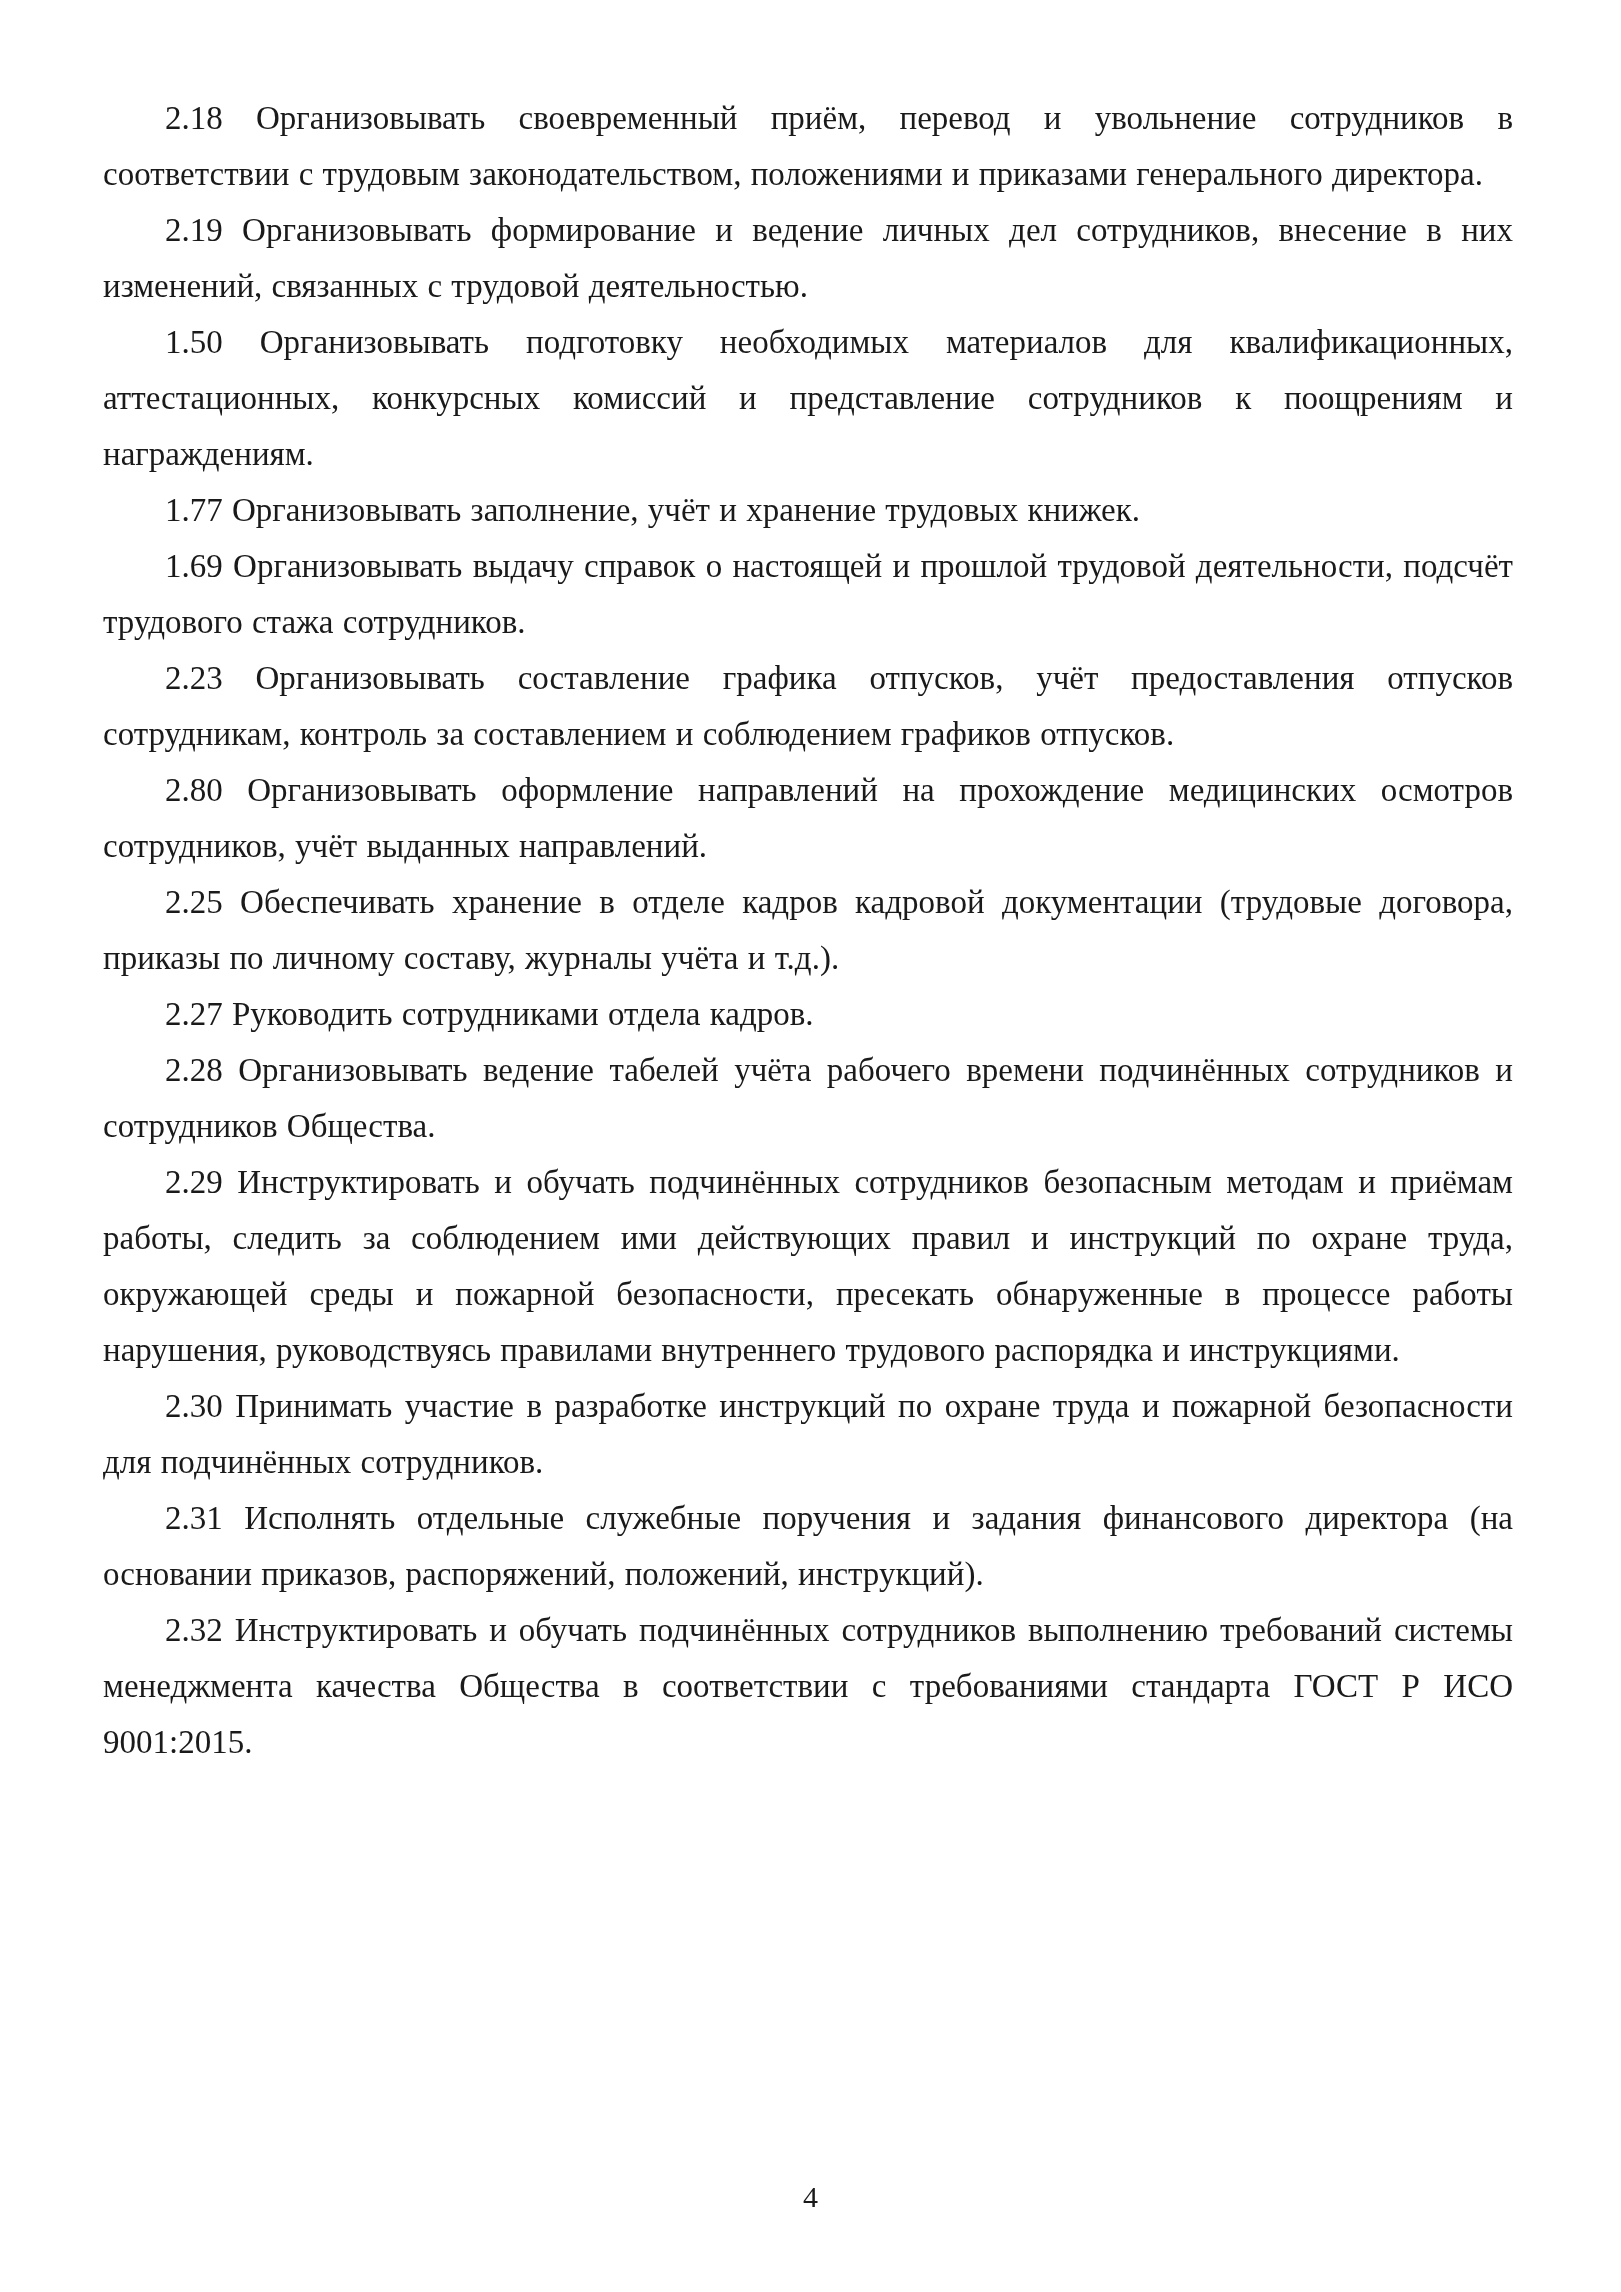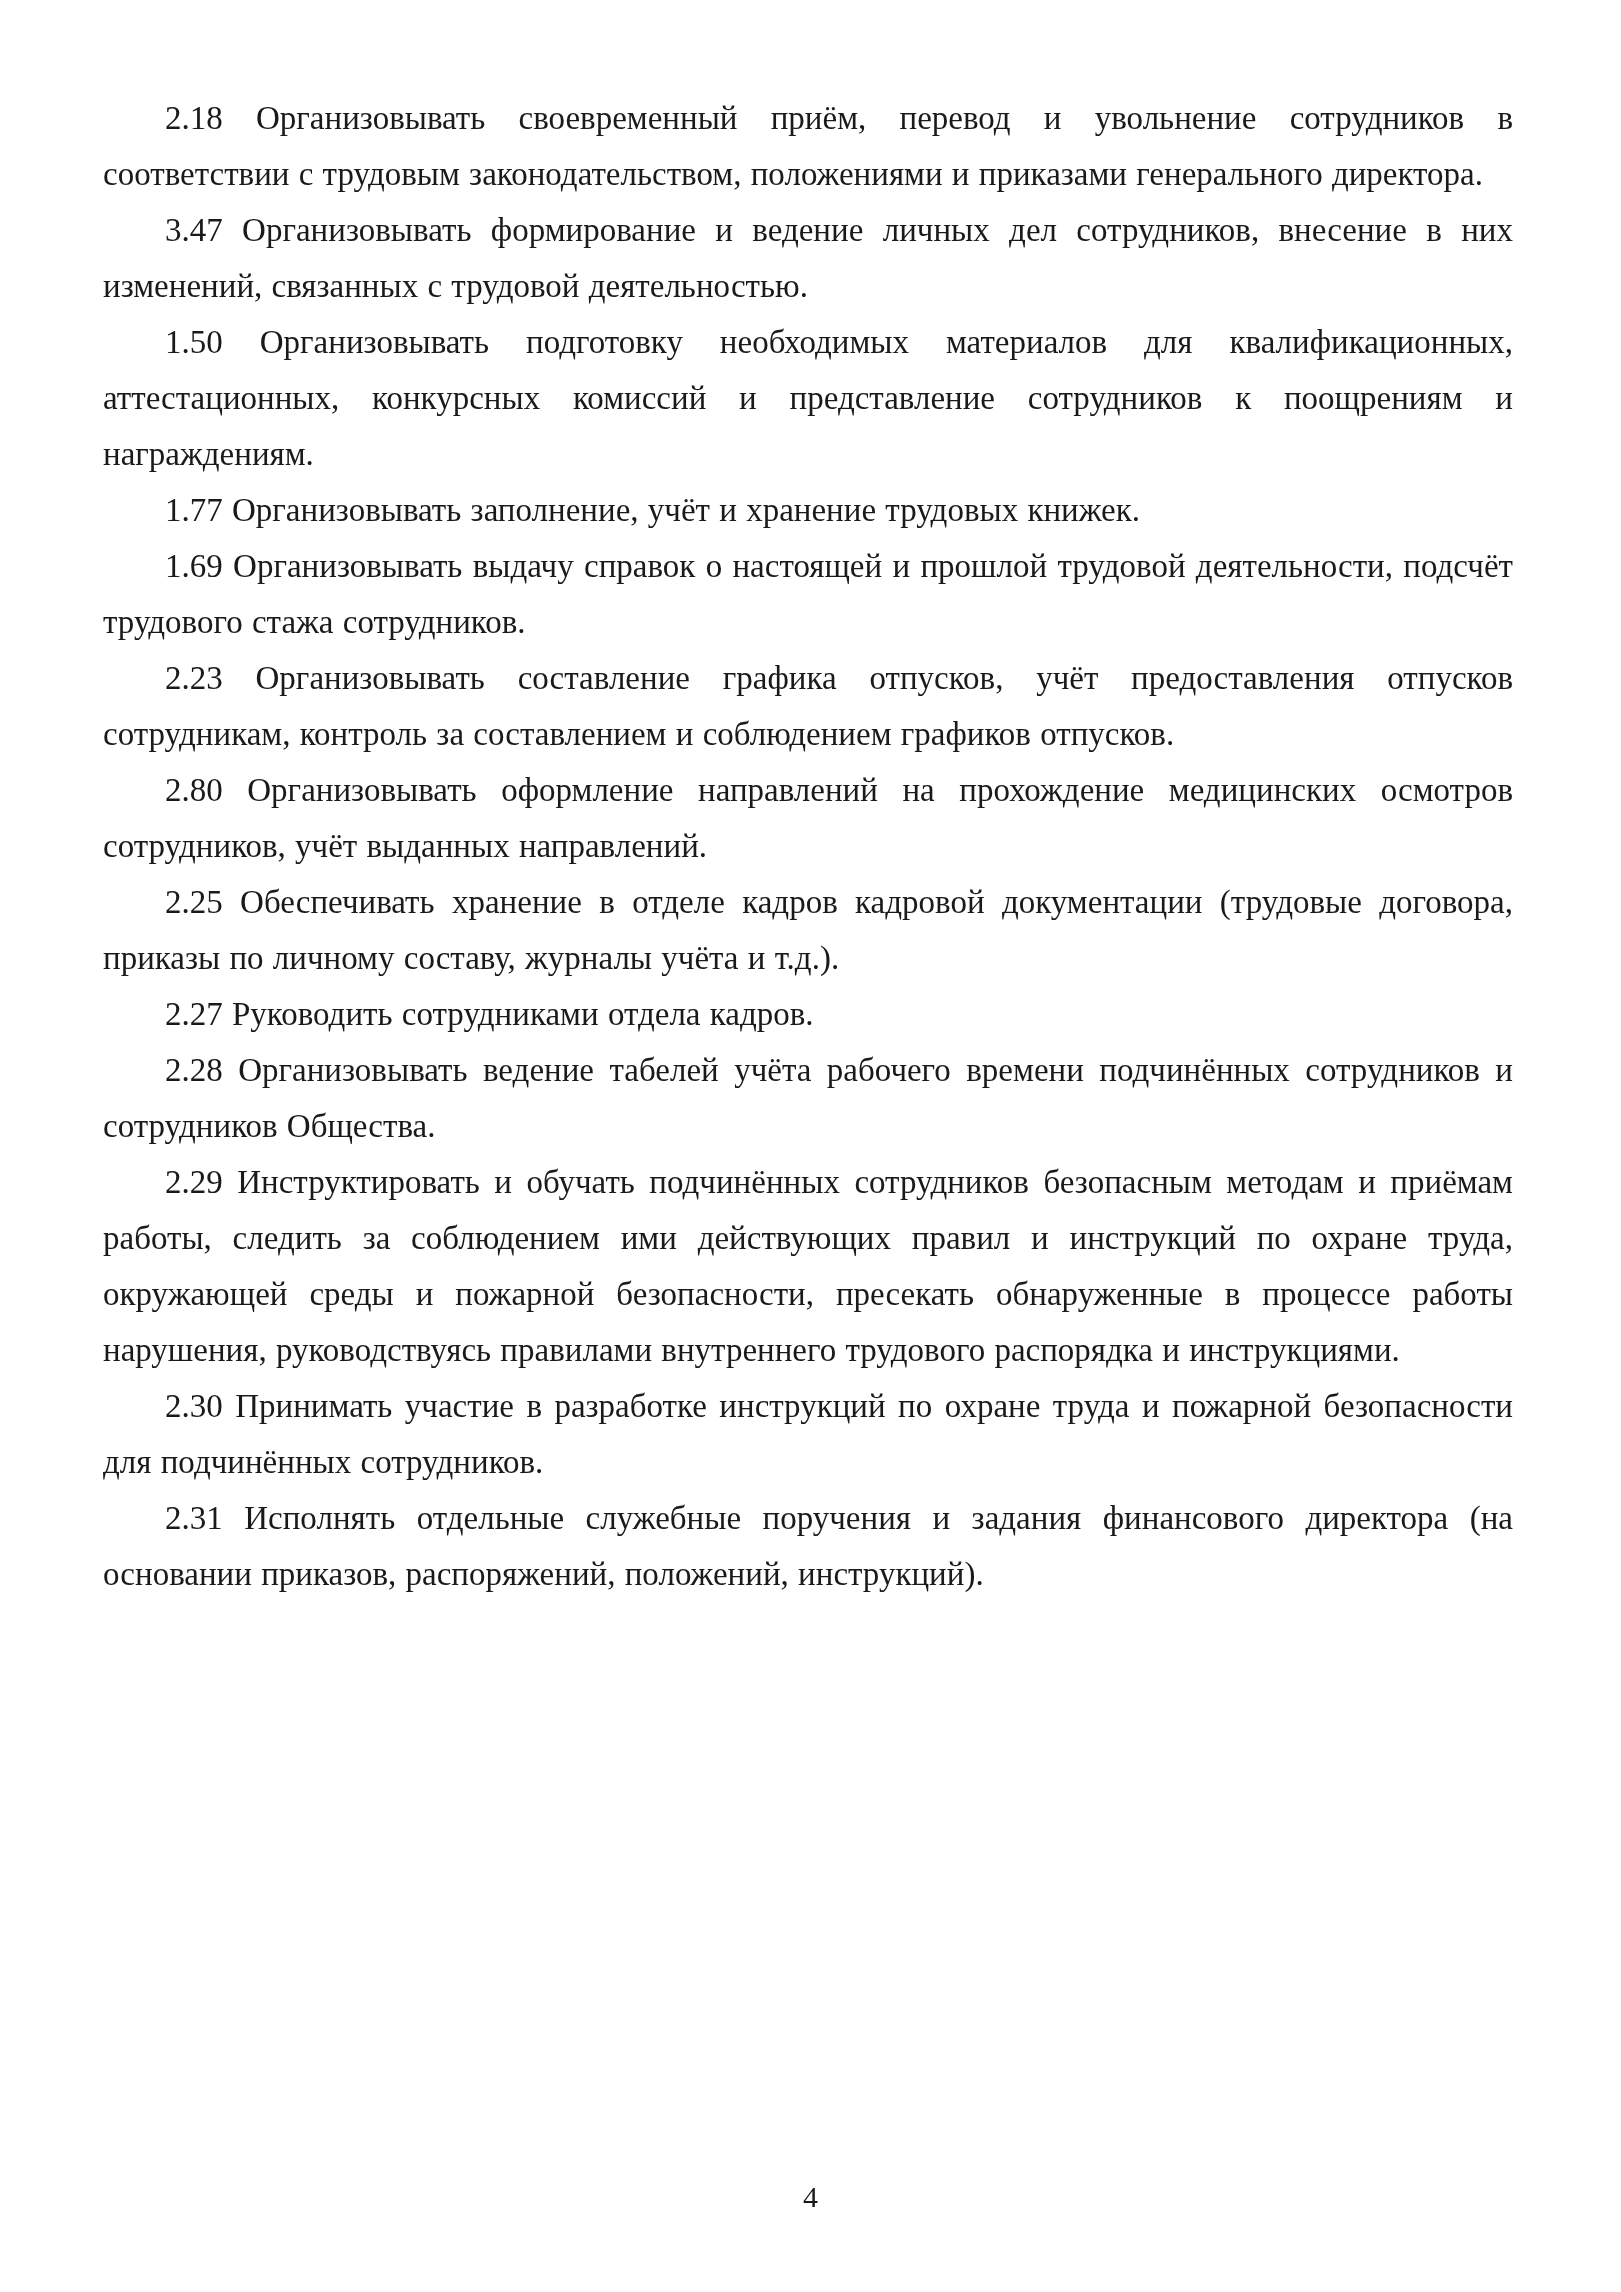--- a/index.html
+++ b/index.html
@@ -42,30 +42,31 @@
     color: #1a1a1a;
   }
 </style>
 </head>
 <body>
 
 <div class="page">
 
   <div class="text-block">
     <p>2.18 Организовывать своевременный приём, перевод и увольнение сотрудников в соответствии с трудовым законодательством, положениями и приказами генерального директора.</p>
-    <p>3.47 Организовывать формирование и ведение личных дел сотрудников, внесение в них изменений, связанных с трудовой деятельностью.</p>
+    <p>2.19 Организовывать формирование и ведение личных дел сотрудников, внесение в них изменений, связанных с трудовой деятельностью.</p>
     <p>1.50 Организовывать подготовку необходимых материалов для квалификационных, аттестационных, конкурсных комиссий и представление сотрудников к поощрениям и награждениям.</p>
     <p>1.77 Организовывать заполнение, учёт и хранение трудовых книжек.</p>
     <p>1.69 Организовывать выдачу справок о настоящей и прошлой трудовой деятельности, подсчёт трудового стажа сотрудников.</p>
     <p>2.23 Организовывать составление графика отпусков, учёт предоставления отпусков сотрудникам, контроль за составлением и соблюдением графиков отпусков.</p>
     <p>2.80 Организовывать оформление направлений на прохождение медицинских осмотров сотрудников, учёт выданных направлений.</p>
     <p>2.25 Обеспечивать хранение в отделе кадров кадровой документации (трудовые договора, приказы по личному составу, журналы учёта и т.д.).</p>
     <p>2.27 Руководить сотрудниками отдела кадров.</p>
     <p>2.28 Организовывать ведение табелей учёта рабочего времени подчинённых сотрудников и сотрудников Общества.</p>
     <p>2.29 Инструктировать и обучать подчинённых сотрудников безопасным методам и приёмам работы, следить за соблюдением ими действующих правил и инструкций по охране труда, окружающей среды и пожарной безопасности, пресекать обнаруженные в процессе работы нарушения, руководствуясь правилами внутреннего трудового распорядка и инструкциями.</p>
     <p>2.30 Принимать участие в разработке инструкций по охране труда и пожарной безопасности для подчинённых сотрудников.</p>
     <p>2.31 Исполнять отдельные служебные поручения и задания финансового директора (на основании приказов, распоряжений, положений, инструкций).</p>
+    <p>2.32 Инструктировать и обучать подчинённых сотрудников выполнению требований системы менеджмента качества Общества в соответствии с требованиями стандарта ГОСТ Р ИСО 9001:2015.</p>
   </div>
 
   <div class="page-number">4</div>
 
 </div>
 
 
 </body></html>

